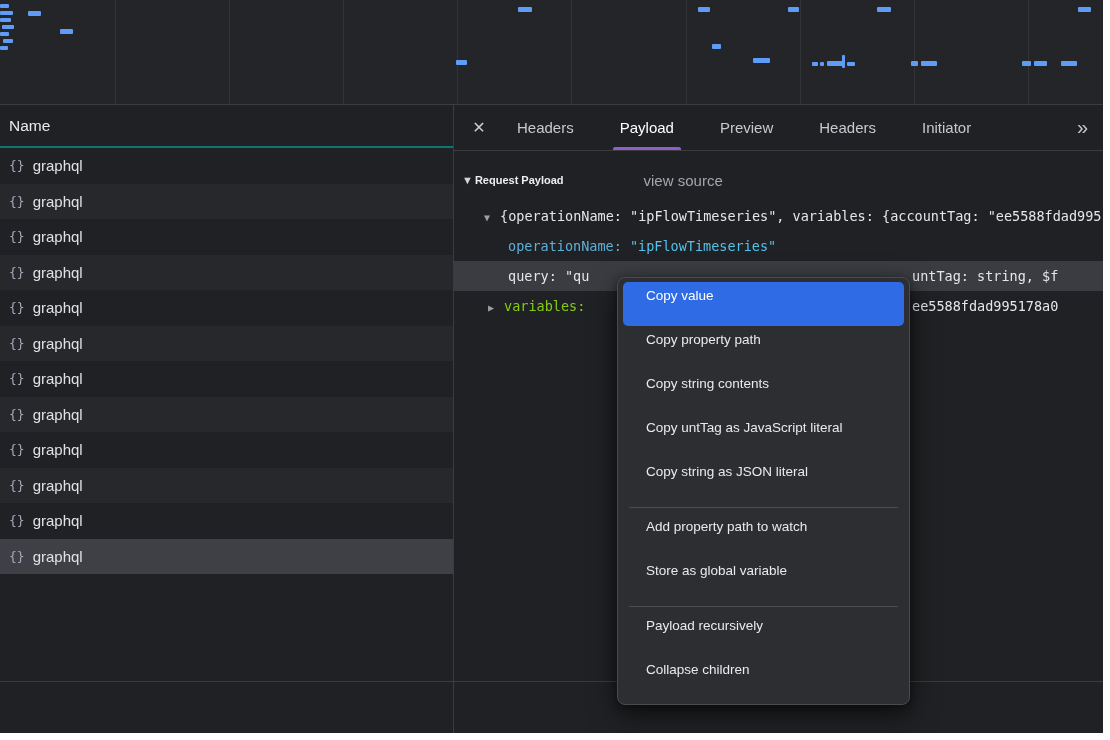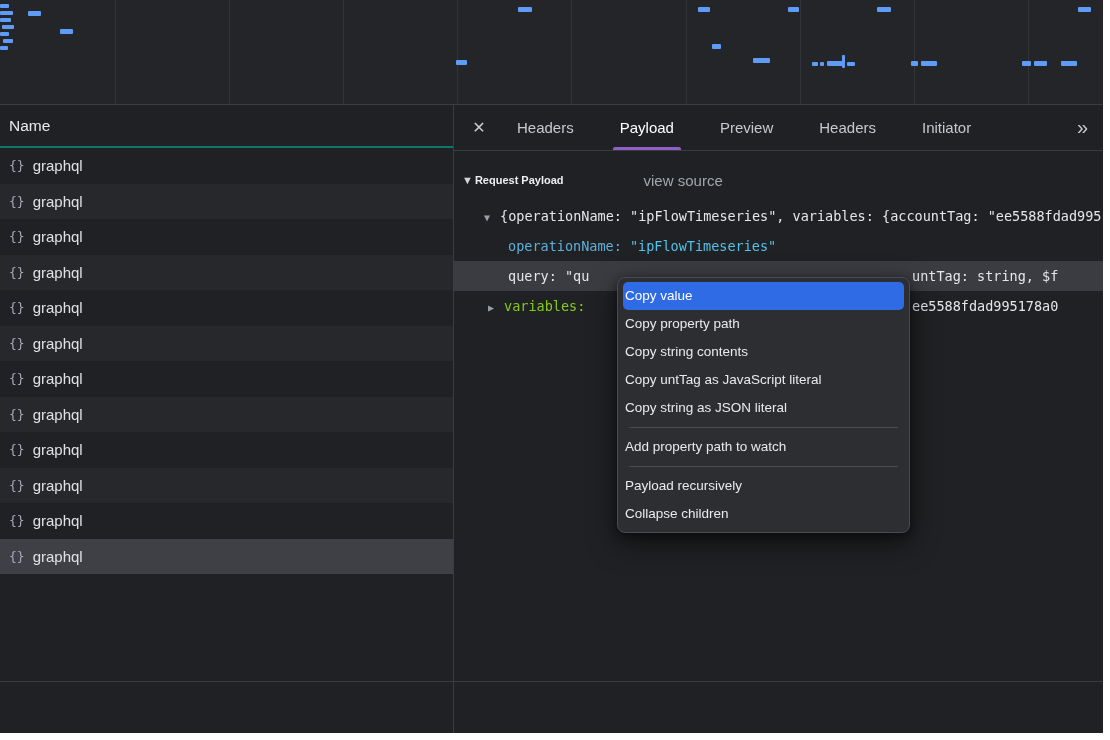--- a/index.html
+++ b/index.html
@@ -43,21 +43,21 @@
   .frag{position:absolute;top:0;left:458px;text-align:right;}
   .hline{position:absolute;left:0;top:681px;right:0;height:1px;background:#3b3c40;}
   
   .menu{
     position:absolute;left:617px;top:277px;width:293px;z-index:20;
     background:#2d2e31;border:1px solid #4a4b4e;border-radius:8px;
     padding:4px 0;box-sizing:border-box;
     box-shadow:0 10px 28px rgba(0,0,0,.55),0 2px 8px rgba(0,0,0,.4);
     font-size:13.5px;color:#e9eaed;
   }
-  .menu-item{height:28px;line-height:28px;margin:0 5px;padding:0 2px;border-radius:5px;white-space:nowrap;cursor:default;}
+  .menu-item{height:44px;line-height:28px;margin:0 5px;padding:0 23px;border-radius:5px;white-space:nowrap;cursor:default;}
   .menu-item.hl{background:#2e6be5;color:#ffffff;}
   .menu-sep{height:1px;background:#4b4c50;margin:5px 11px;}
 </style>
 </head>
 <body>
 
 <div id="devtools">
 
   <div class="overview" id="overview">
       <div class="gridline" style="left: 115px;"></div>
@@ -182,18 +182,19 @@
   <div class="hline"></div>
 
   <div class="menu" id="ctxmenu">
       <div class="menu-item hl">Copy value</div>
       <div class="menu-item">Copy property path</div>
       <div class="menu-item">Copy string contents</div>
       <div class="menu-item">Copy untTag as JavaScript literal</div>
       <div class="menu-item">Copy string as JSON literal</div>
       <div class="menu-sep"></div>
       <div class="menu-item">Add property path to watch</div>
+      <div class="menu-item">Store as global variable</div>
       <div class="menu-sep"></div>
       <div class="menu-item">Payload recursively</div>
       <div class="menu-item">Collapse children</div>
     </div>
 
 </div>
 
 </body></html>

